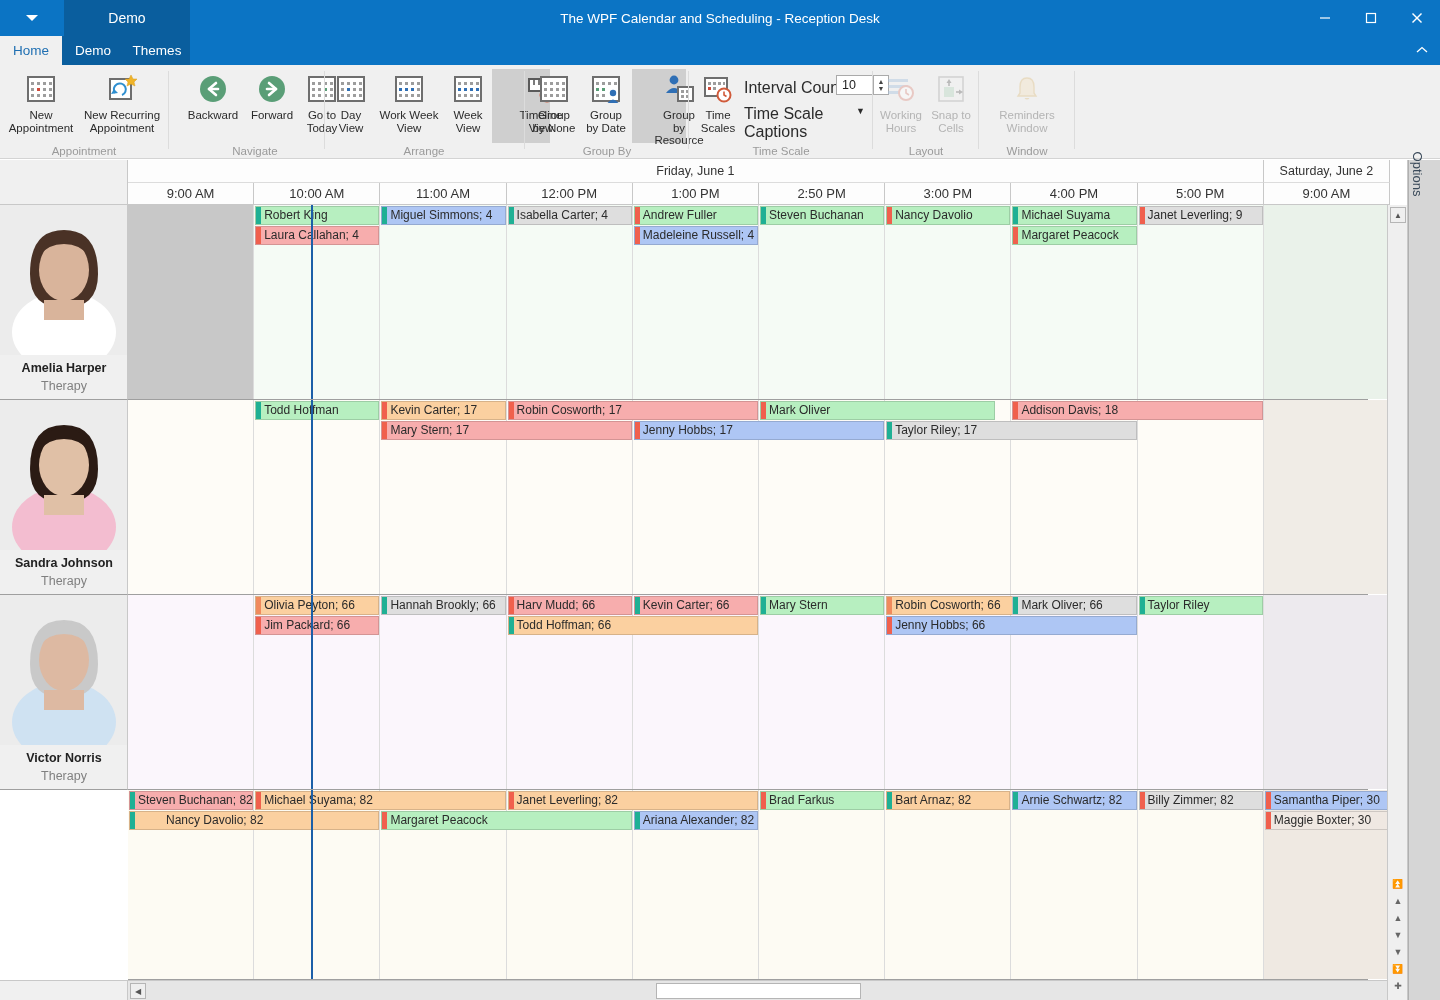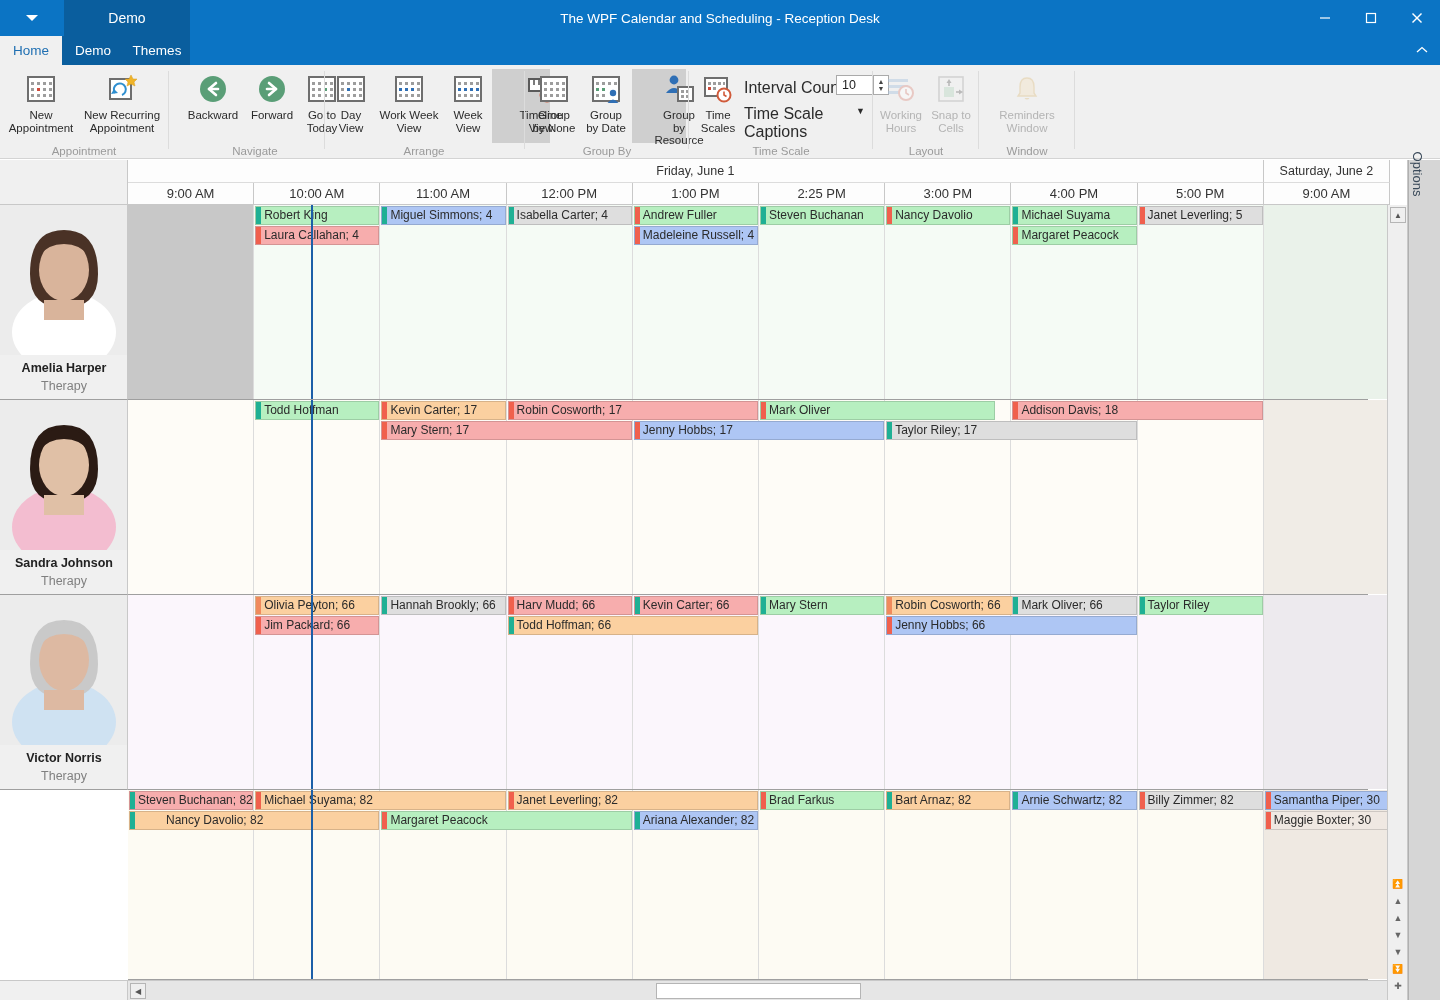--- a/index.html
+++ b/index.html
@@ -573,21 +573,21 @@
       <div class="time-hdr" style="left: 380.4px; width: 126.2px;">
         <span>11:00 AM</span>
       </div>
       <div class="time-hdr" style="left: 506.6px; width: 126.2px;">
         <span>12:00 PM</span>
       </div>
       <div class="time-hdr" style="left: 632.8px; width: 126.2px;">
         <span>1:00 PM</span>
       </div>
       <div class="time-hdr" style="left: 759px; width: 126.2px;">
-        <span>2:25 PM</span>
+        <span>2:50 PM</span>
       </div>
       <div class="time-hdr" style="left: 885.2px; width: 126.2px;">
         <span>3:00 PM</span>
       </div>
       <div class="time-hdr" style="left: 1011.4px; width: 126.2px;">
         <span>4:00 PM</span>
       </div>
       <div class="time-hdr" style="left: 1137.6px; width: 126.2px;">
         <span>5:00 PM</span>
       </div>
@@ -625,21 +625,21 @@
           <div class="appt" style="left: 127.2px; width: 124.2px; top: 1px; background: rgb(183, 239, 192);"><span class="bar" style="background: rgb(31, 176, 148);"></span><span>Robert King</span></div>
           <div class="appt" style="left: 127.2px; width: 124.2px; top: 21px; background: rgb(247, 173, 173);"><span class="bar" style="background: rgb(240, 96, 77);"></span><span>Laura Callahan; 4</span></div>
           <div class="appt" style="left: 253.4px; width: 124.2px; top: 1px; background: rgb(174, 198, 244);"><span class="bar" style="background: rgb(31, 176, 148);"></span><span>Miguel Simmons; 4</span></div>
           <div class="appt" style="left: 379.6px; width: 124.2px; top: 1px; background: rgb(222, 222, 222);"><span class="bar" style="background: rgb(31, 176, 148);"></span><span>Isabella Carter; 4</span></div>
           <div class="appt" style="left: 505.8px; width: 124.2px; top: 1px; background: rgb(183, 239, 192);"><span class="bar" style="background: rgb(240, 96, 77);"></span><span>Andrew Fuller</span></div>
           <div class="appt" style="left: 505.8px; width: 124.2px; top: 21px; background: rgb(174, 198, 244);"><span class="bar" style="background: rgb(240, 96, 77);"></span><span>Madeleine Russell; 4</span></div>
           <div class="appt" style="left: 632px; width: 124.2px; top: 1px; background: rgb(183, 239, 192);"><span class="bar" style="background: rgb(31, 176, 148);"></span><span>Steven Buchanan</span></div>
           <div class="appt" style="left: 758.2px; width: 124.2px; top: 1px; background: rgb(183, 239, 192);"><span class="bar" style="background: rgb(240, 96, 77);"></span><span>Nancy Davolio</span></div>
           <div class="appt" style="left: 884.4px; width: 124.2px; top: 1px; background: rgb(183, 239, 192);"><span class="bar" style="background: rgb(31, 176, 148);"></span><span>Michael Suyama</span></div>
           <div class="appt" style="left: 884.4px; width: 124.2px; top: 21px; background: rgb(183, 239, 192);"><span class="bar" style="background: rgb(240, 96, 77);"></span><span>Margaret Peacock</span></div>
-          <div class="appt" style="left: 1010.6px; width: 124.2px; top: 1px; background: rgb(222, 222, 222);"><span class="bar" style="background: rgb(240, 96, 77);"></span><span>Janet Leverling; 5</span></div>
+          <div class="appt" style="left: 1010.6px; width: 124.2px; top: 1px; background: rgb(222, 222, 222);"><span class="bar" style="background: rgb(240, 96, 77);"></span><span>Janet Leverling; 9</span></div>
           <div class="nowline" style="left: 182.99px;"></div>
         </div>
       </div>
       <div class="res-row" style="top: 240px; height: 195px;">
         <div class="res-cell">
           <div class="res-photo"><svg width="128" height="100%" viewBox="0 0 128 152" preserveAspectRatio="xMidYMid slice">
               <rect width="128" height="152" fill="#ececec"></rect>
               <ellipse cx="64" cy="128" rx="52" ry="40" fill="#f3bdd0"></ellipse>
               <path d="M30 70 Q30 26 64 26 Q98 26 98 70 Q98 104 64 104 Q30 104 30 70 Z" fill="#2b1b14"></path>
               <ellipse cx="64" cy="66" rx="25" ry="31" fill="#e0c0a6"></ellipse>

